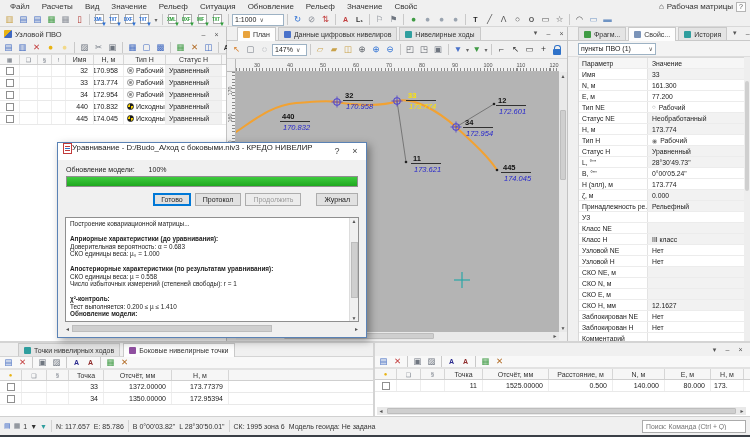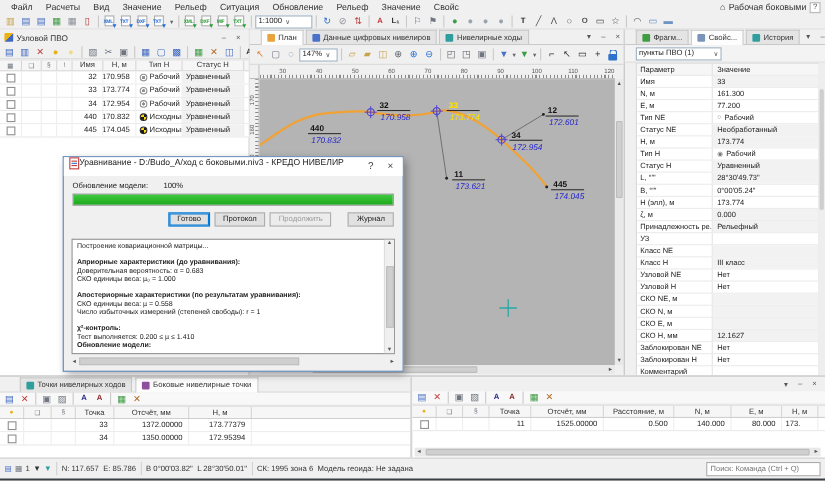--- a/index.html
+++ b/index.html
@@ -119,21 +119,21 @@
     <span class="menu-item">Вид</span>
     <span class="menu-item">Значение</span>
     <span class="menu-item">Рельеф</span>
     <span class="menu-item">Ситуация</span>
     <span class="menu-item">Обновление</span>
     <span class="menu-item">Рельеф</span>
     <span class="menu-item">Значение</span>
     <span class="menu-item">Свойс</span>
     <div id="mb-right">
     <span>⌂</span>
-    <span>Рабочая боковыми</span>
+    <span>Рабочая матрицы</span>
     <span class="hbx">?</span>
   </div>
 </div>
 <div id="main-toolbar" class="tb">
     <span class="ti" style="color: rgb(201, 162, 74);">▥</span>
     <span class="ti" style="color: rgb(63, 104, 192);">▤</span>
     <span class="ti" style="color: rgb(63, 104, 192);">▤</span>
     <span class="ti" style="color: rgb(63, 155, 68);">▦</span>
     <span class="ti" style="color: rgb(138, 143, 152);">▦</span>
     <span class="ti" style="color: rgb(176, 52, 47);">▯</span>

